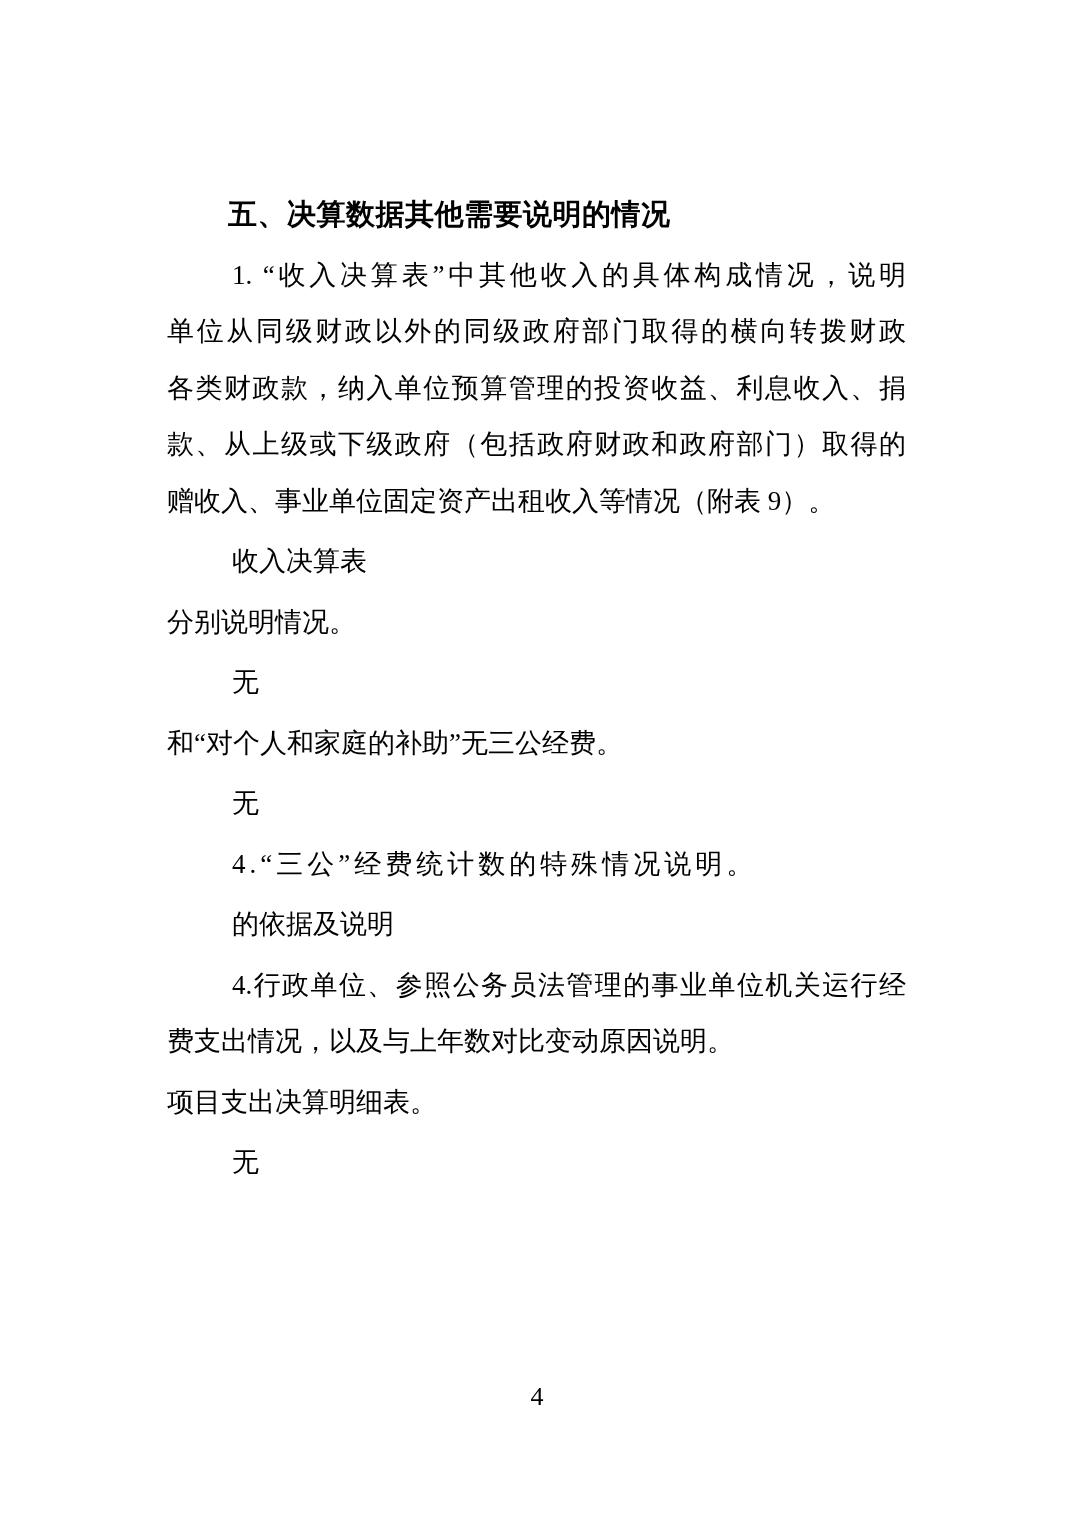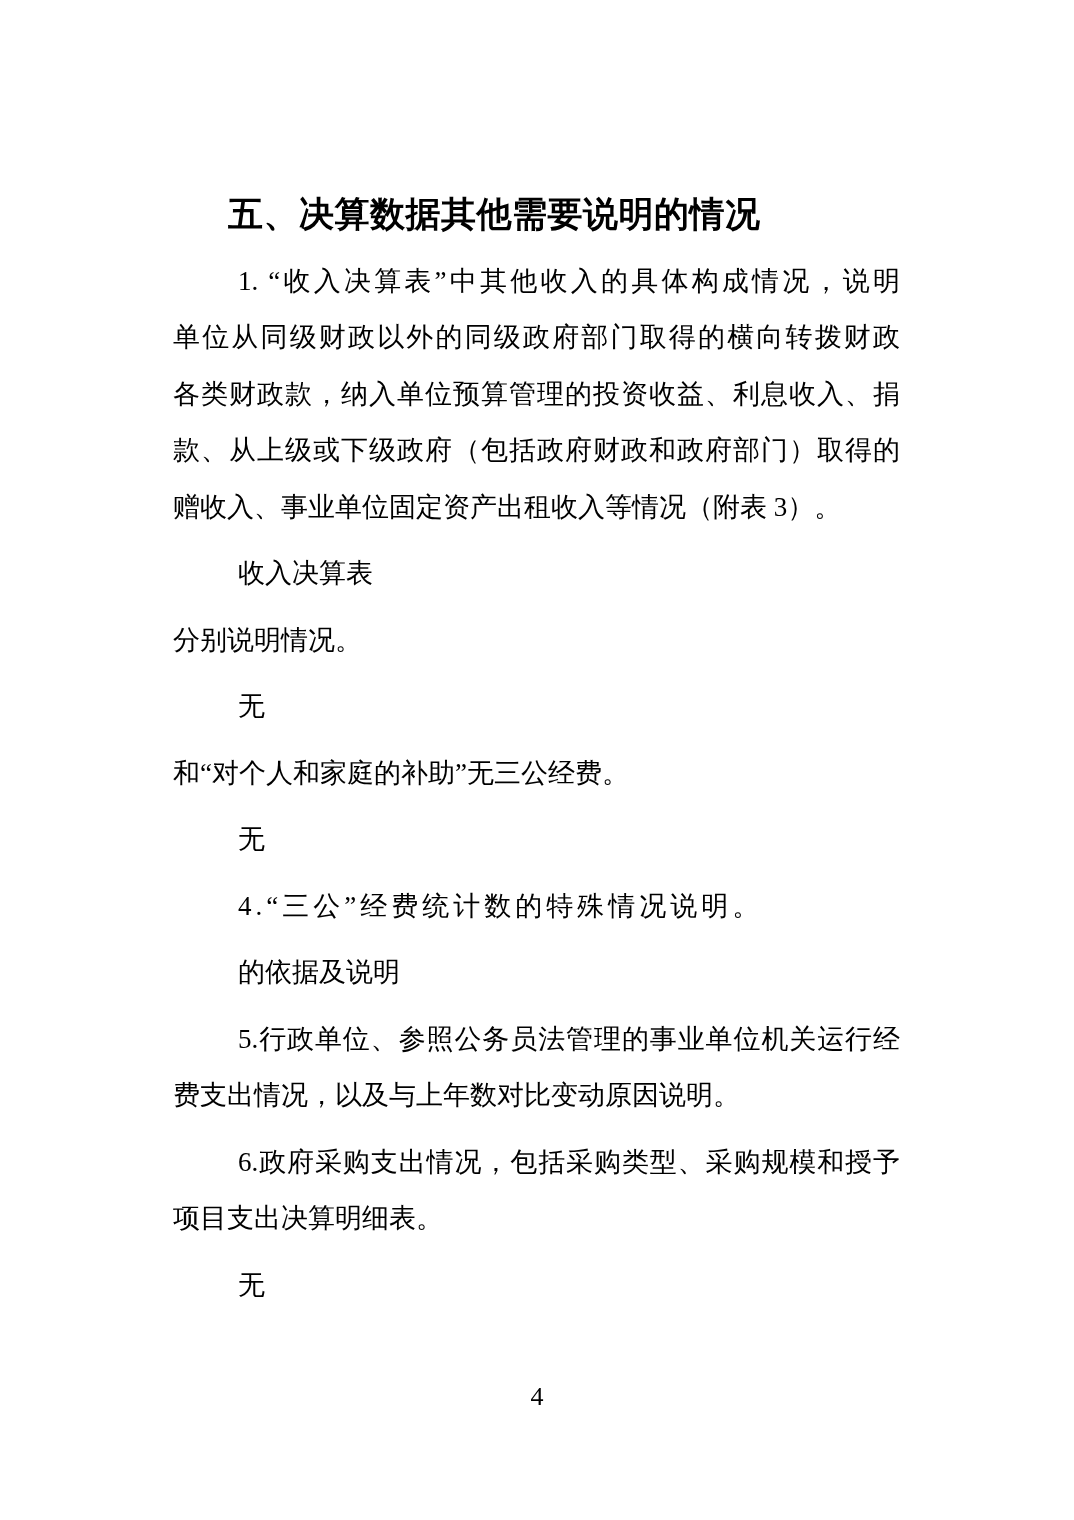--- a/index.html
+++ b/index.html
@@ -22,27 +22,27 @@
     left: 163px;
     top: 186px;
     width: 747px;
     font-size: 27px;
     line-height: 56.5px;
     color: #000000;
   }
   .heading {
     font-family: "Liberation Sans", "DejaVu Sans", sans-serif;
     font-weight: bold;
-    font-size: 35px;
+    font-size: 29px;
     line-height: 56.5px;
     text-indent: 65px;
     letter-spacing: 0.5px;
   }
   .para {
-    margin: 10px;
+    margin: 4px;
   }
   .line {
     height: 56.5px;
     overflow: visible;
   }
   .line.indent {
     text-indent: 65px;
   }
   .line.fill {
     text-align: justify;
@@ -68,21 +68,21 @@
 
 <div class="page">
   <div class="content">
     <div class="heading">五、决算数据其他需要说明的情况</div>
     <div id="paragraphs">
         <div class="para">
           <div class="line indent fill">1. “收入决算表”中其他收入的具体构成情况，说明</div>
           <div class="line fill">单位从同级财政以外的同级政府部门取得的横向转拨财政</div>
           <div class="line fill">各类财政款，纳入单位预算管理的投资收益、利息收入、捐</div>
           <div class="line fill">款、从上级或下级政府（包括政府财政和政府部门）取得的</div>
-          <div class="line">赠收入、事业单位固定资产出租收入等情况（附表 3）。</div>
+          <div class="line">赠收入、事业单位固定资产出租收入等情况（附表 9）。</div>
         </div>
         <div class="para">
           <div class="line indent">收入决算表</div>
         </div>
         <div class="para">
           <div class="line">分别说明情况。</div>
         </div>
         <div class="para">
           <div class="line indent">无</div>
         </div>
@@ -92,25 +92,24 @@
         <div class="para">
           <div class="line indent">无</div>
         </div>
         <div class="para">
           <div class="line indent spread">4.“三公”经费统计数的特殊情况说明。</div>
         </div>
         <div class="para">
           <div class="line indent">的依据及说明</div>
         </div>
         <div class="para">
-          <div class="line indent fill">5.行政单位、参照公务员法管理的事业单位机关运行经</div>
+          <div class="line indent fill">4.行政单位、参照公务员法管理的事业单位机关运行经</div>
           <div class="line">费支出情况，以及与上年数对比变动原因说明。</div>
         </div>
         <div class="para">
-          <div class="line indent fill">6.政府采购支出情况，包括采购类型、采购规模和授予</div>
           <div class="line">项目支出决算明细表。</div>
         </div>
         <div class="para">
           <div class="line indent">无</div>
         </div>
       </div>
   </div>
   <div class="page-number">4</div>
 </div>
 

